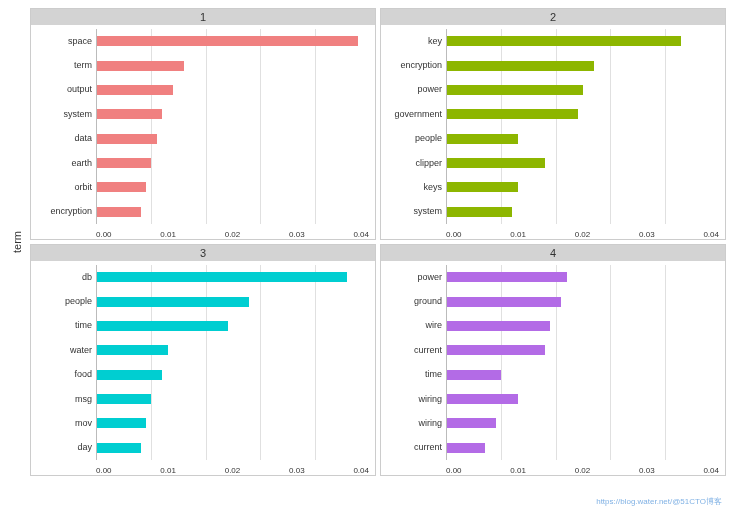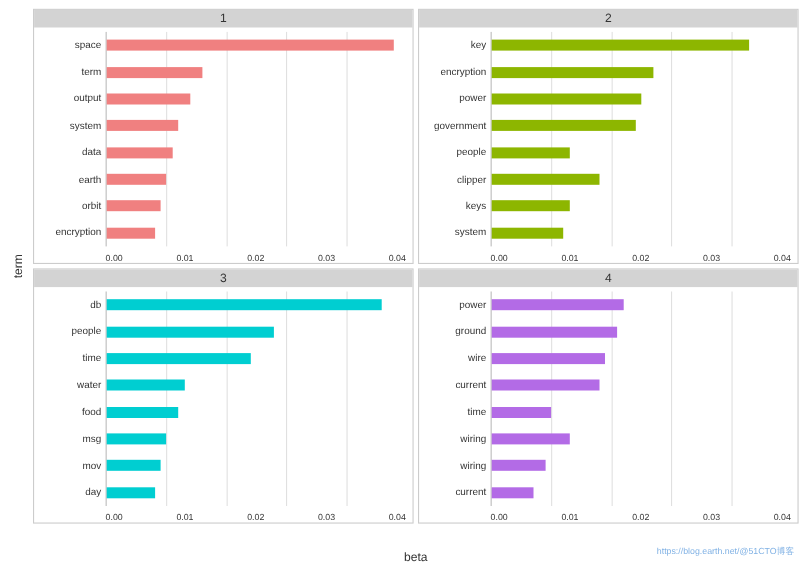--- a/index.html
+++ b/index.html
@@ -355,15 +355,14 @@
           <div class="x-axis">
             <span>0.00</span>
             <span>0.01</span>
             <span>0.02</span>
             <span>0.03</span>
             <span>0.04</span>
           </div>
         </div>
       </div>
   </div>
-  <div class="x-axis-title">beta</div>
-  <div class="watermark">https://blog.earth.net/@51CTO博客</div>
+  <div class="watermark">https://blog.water.net/@51CTO博客</div>
 </div>
 
 </body></html>

